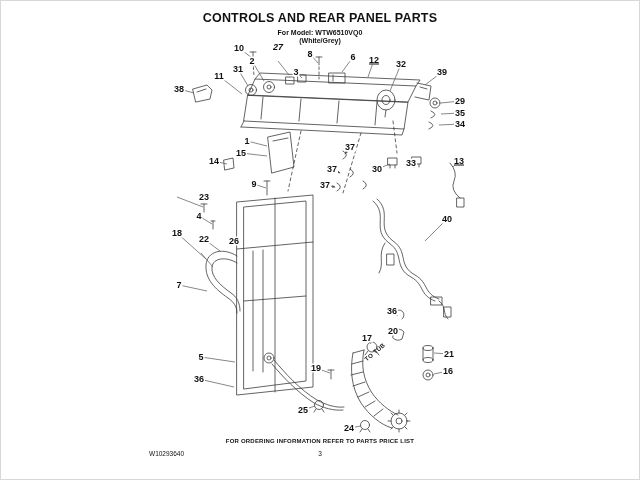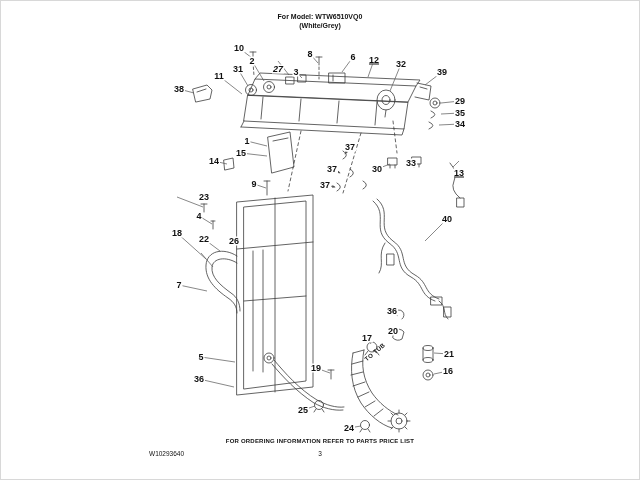--- a/index.html
+++ b/index.html
@@ -26,20 +26,21 @@
   .footer-note{position:absolute;top:437px;left:0;width:100%;text-align:center;font-size:6px;font-weight:bold;letter-spacing:.2px;}
   .doc-number{position:absolute;left:148px;top:449px;font-size:6.5px;}
   .page-number{position:absolute;top:449px;left:0;width:100%;text-align:center;font-size:6.5px;}
 </style>
 </head>
 <body>
 
 <div class="page">
 
   <div class="hdr">
+    <div class="title">CONTROLS AND REAR PANEL PARTS</div>
     <div class="model">For Model: WTW6510VQ0</div>
     <div class="colorline">(White/Grey)</div>
   </div>
 
   <svg id="art-svg" width="640" height="480" viewBox="0 0 640 480">
     <g stroke="#3c3c3c" stroke-width="0.8" fill="none" stroke-linecap="round" stroke-linejoin="round">
 
       <g>
         <path d="M247,94 L254,78 L415,85 L407,101 Z"></path>
         <path d="M247,94 L407,101 L403,128 L243,120 Z"></path>
@@ -278,40 +279,40 @@
       <line x1="366" y1="337" x2="370" y2="343"></line>
       <line x1="392" y1="330" x2="396" y2="333"></line>
       <line x1="448" y1="353" x2="433" y2="352"></line>
       <line x1="447" y1="370" x2="433" y2="373"></line>
       <line x1="348" y1="427" x2="360" y2="425"></line>
     </svg>
 
   <div id="callout-layer">
       <span class="callout" style="left: 238px; top: 47px;">10</span>
       <span class="callout" style="left: 251px; top: 60px;">2</span>
-      <span class="callout" style="left: 277px; top: 68px; font-style: italic;">27</span>
+      <span class="callout" style="left: 277px; top: 46px; font-style: italic;">27</span>
       <span class="callout" style="left: 309px; top: 53px;">8</span>
       <span class="callout" style="left: 352px; top: 56px;">6</span>
       <span class="callout" style="left: 373px; top: 59px; text-decoration: underline;">12</span>
       <span class="callout" style="left: 400px; top: 63px;">32</span>
       <span class="callout" style="left: 441px; top: 71px;">39</span>
       <span class="callout" style="left: 237px; top: 68px;">31</span>
       <span class="callout" style="left: 218px; top: 75px;">11</span>
       <span class="callout" style="left: 295px; top: 71px;">3</span>
       <span class="callout" style="left: 178px; top: 88px;">38</span>
       <span class="callout" style="left: 459px; top: 100px;">29</span>
       <span class="callout" style="left: 459px; top: 112px;">35</span>
       <span class="callout" style="left: 459px; top: 123px;">34</span>
       <span class="callout" style="left: 246px; top: 140px;">1</span>
       <span class="callout" style="left: 240px; top: 152px;">15</span>
       <span class="callout" style="left: 213px; top: 160px;">14</span>
       <span class="callout" style="left: 253px; top: 183px;">9</span>
       <span class="callout" style="left: 349px; top: 146px;">37</span>
       <span class="callout" style="left: 410px; top: 162px;">33</span>
-      <span class="callout" style="left: 458px; top: 172px; text-decoration: underline;">13</span>
+      <span class="callout" style="left: 458px; top: 160px; text-decoration: underline;">13</span>
       <span class="callout" style="left: 331px; top: 168px;">37</span>
       <span class="callout" style="left: 376px; top: 168px;">30</span>
       <span class="callout" style="left: 324px; top: 184px;">37</span>
       <span class="callout" style="left: 176px; top: 196px; margin-left: 27px;">23</span>
       <span class="callout" style="left: 198px; top: 215px;">4</span>
       <span class="callout" style="left: 176px; top: 232px;">18</span>
       <span class="callout" style="left: 203px; top: 238px;">22</span>
       <span class="callout" style="left: 200px; top: 240px; margin-left: 33px;">26</span>
       <span class="callout" style="left: 178px; top: 284px;">7</span>
       <span class="callout" style="left: 446px; top: 218px;">40</span>

